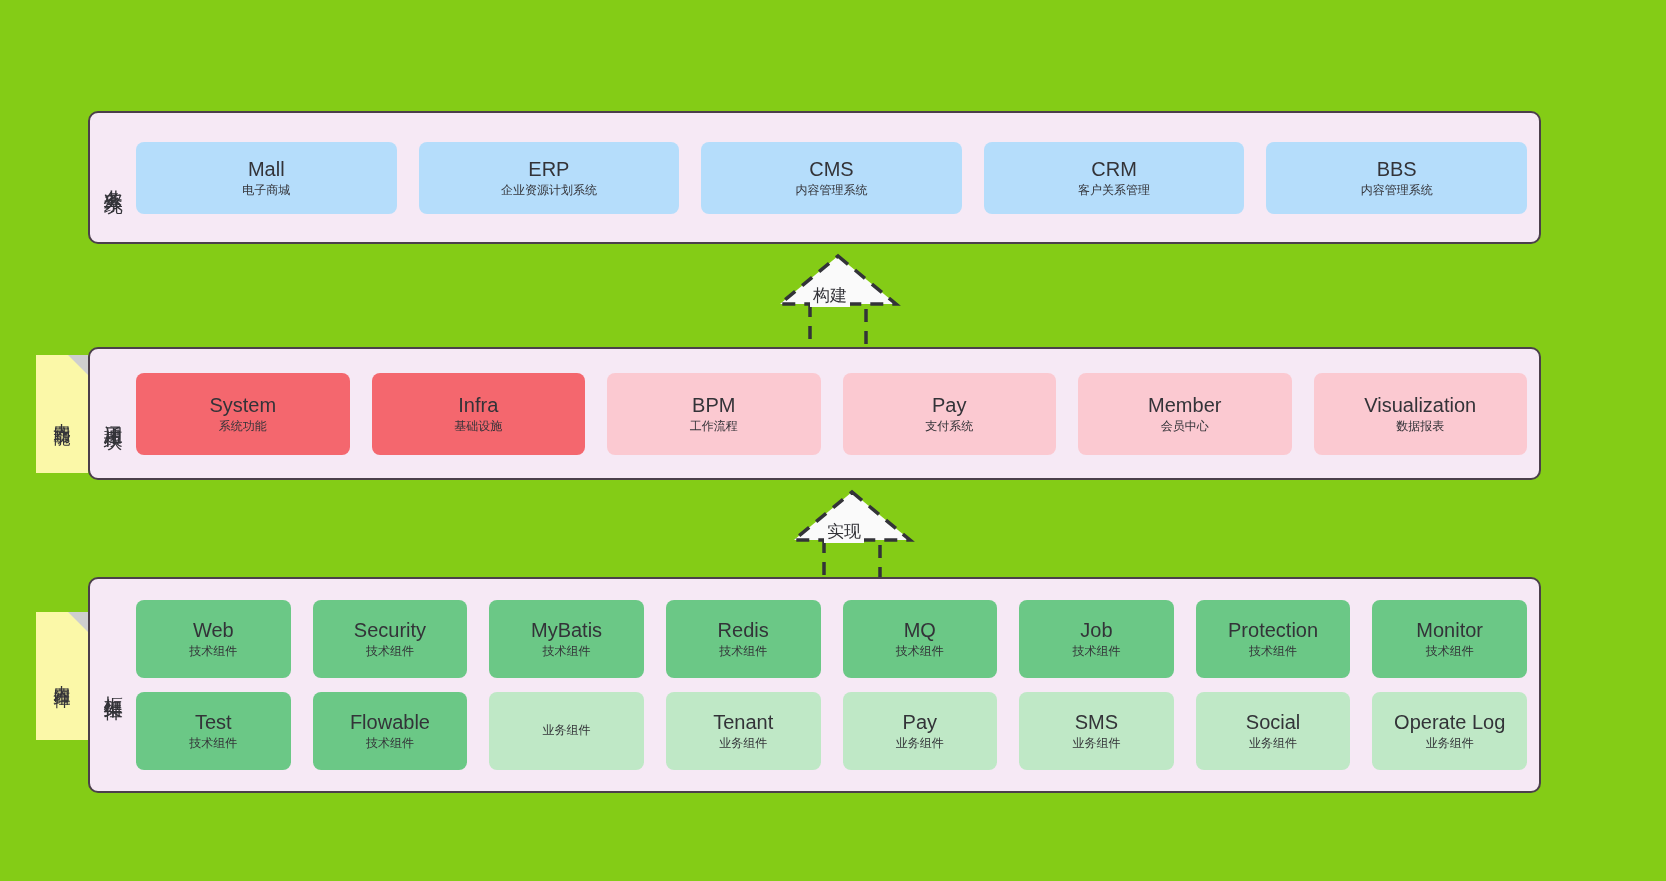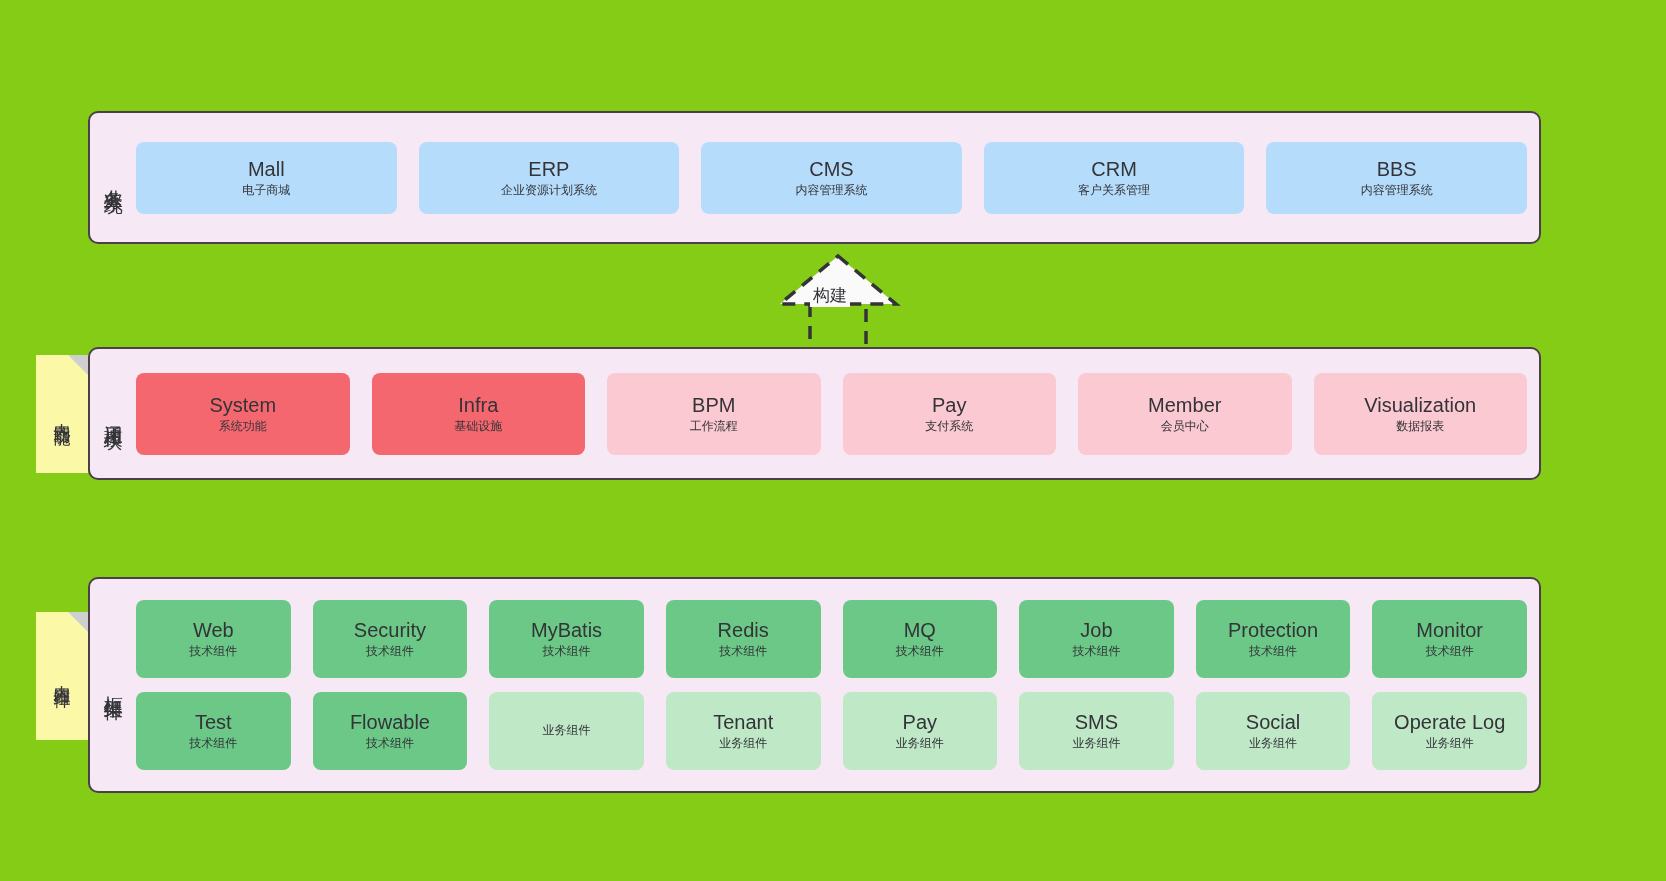--- a/index.html
+++ b/index.html
@@ -244,20 +244,27 @@
           <span class="cn">会员中心</span>
         </div>
         <div class="node c-pink">
           <span class="en">Visualization</span>
           <span class="cn">数据报表</span>
         </div>
       </div>
     </div>
   </div>
 
+  <div class="arrow-group" id="arrow-realize">
+    <svg viewBox="0 0 180 102">
+      <path d="M 90 4 L 148 52 L 32 52 Z" fill="#fafafa" stroke="#333338" stroke-width="3.5" stroke-dasharray="13 9" stroke-linecap="butt" stroke-linejoin="miter"></path>
+      <path d="M 62 52 L 62 99 L 118 99 L 118 52" fill="none" stroke="#333338" stroke-width="3.5" stroke-dasharray="13 9" stroke-linecap="butt"></path>
+    </svg>
+    <span class="arrow-label">实现</span>
+  </div>
 
   <div class="sticky" id="sticky-framework">
     <span class="sticky-text">内置组件</span>
     <span class="fold"></span>
   </div>
 
   <div class="layer" id="layer-framework">
     <div class="layer-title">框架组件</div>
     <div class="layer-body">
 

